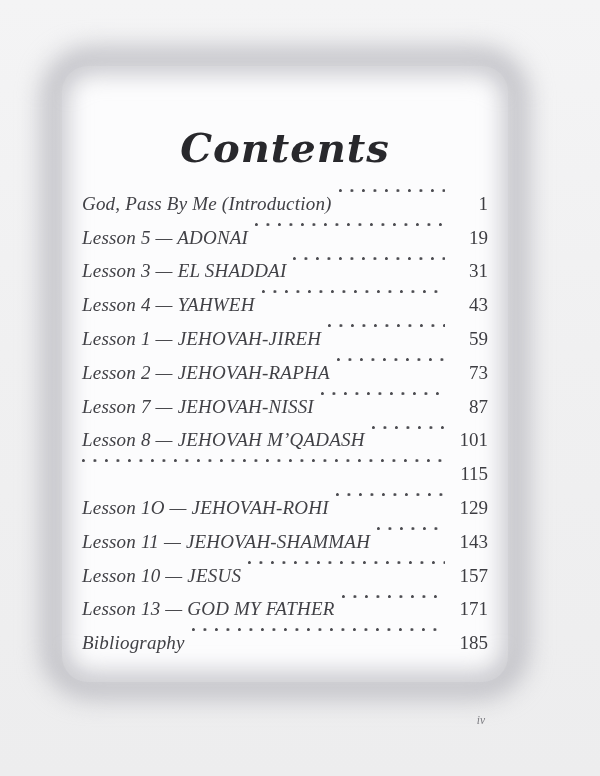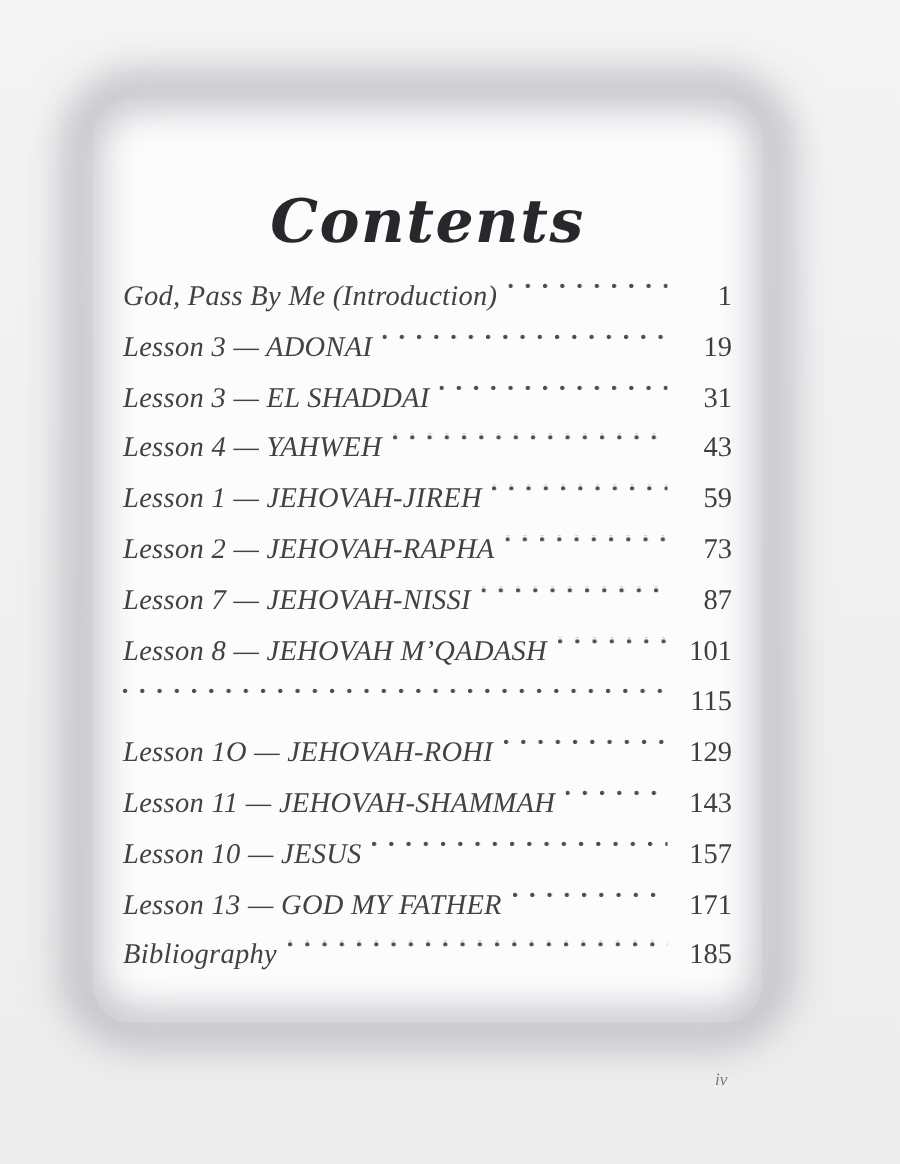--- a/index.html
+++ b/index.html
@@ -48,21 +48,21 @@
     letter-spacing: 1px;
     color: #28282c;
     text-align: center;
     margin-bottom: 16px;
   }
 
   .toc-list { margin-top: 4px; }
 
   .row {
     display: flex;
-    align-items: flex-start;
+    align-items: center;
     height: 33.8px;
     font-size: 19px;
     color: #414146;
   }
   .lbl {
     font-style: italic;
     white-space: nowrap;
     letter-spacing: 0.2px;
     margin-right: 7px;
   }
@@ -106,21 +106,21 @@
   <div class="content">
     <div class="title">Contents</div>
 
     <div class="toc-list">
         <div class="row">
           <span class="lbl">God, Pass By Me (Introduction)</span>
           <span class="leader"></span>
           <span class="num">1</span>
         </div>
         <div class="row">
-          <span class="lbl">Lesson 3 — ADONAI</span>
+          <span class="lbl">Lesson 5 — ADONAI</span>
           <span class="leader"></span>
           <span class="num">19</span>
         </div>
         <div class="row">
           <span class="lbl">Lesson 3 — EL SHADDAI</span>
           <span class="leader"></span>
           <span class="num">31</span>
         </div>
         <div class="row">
           <span class="lbl">Lesson 4 — YAHWEH</span>

